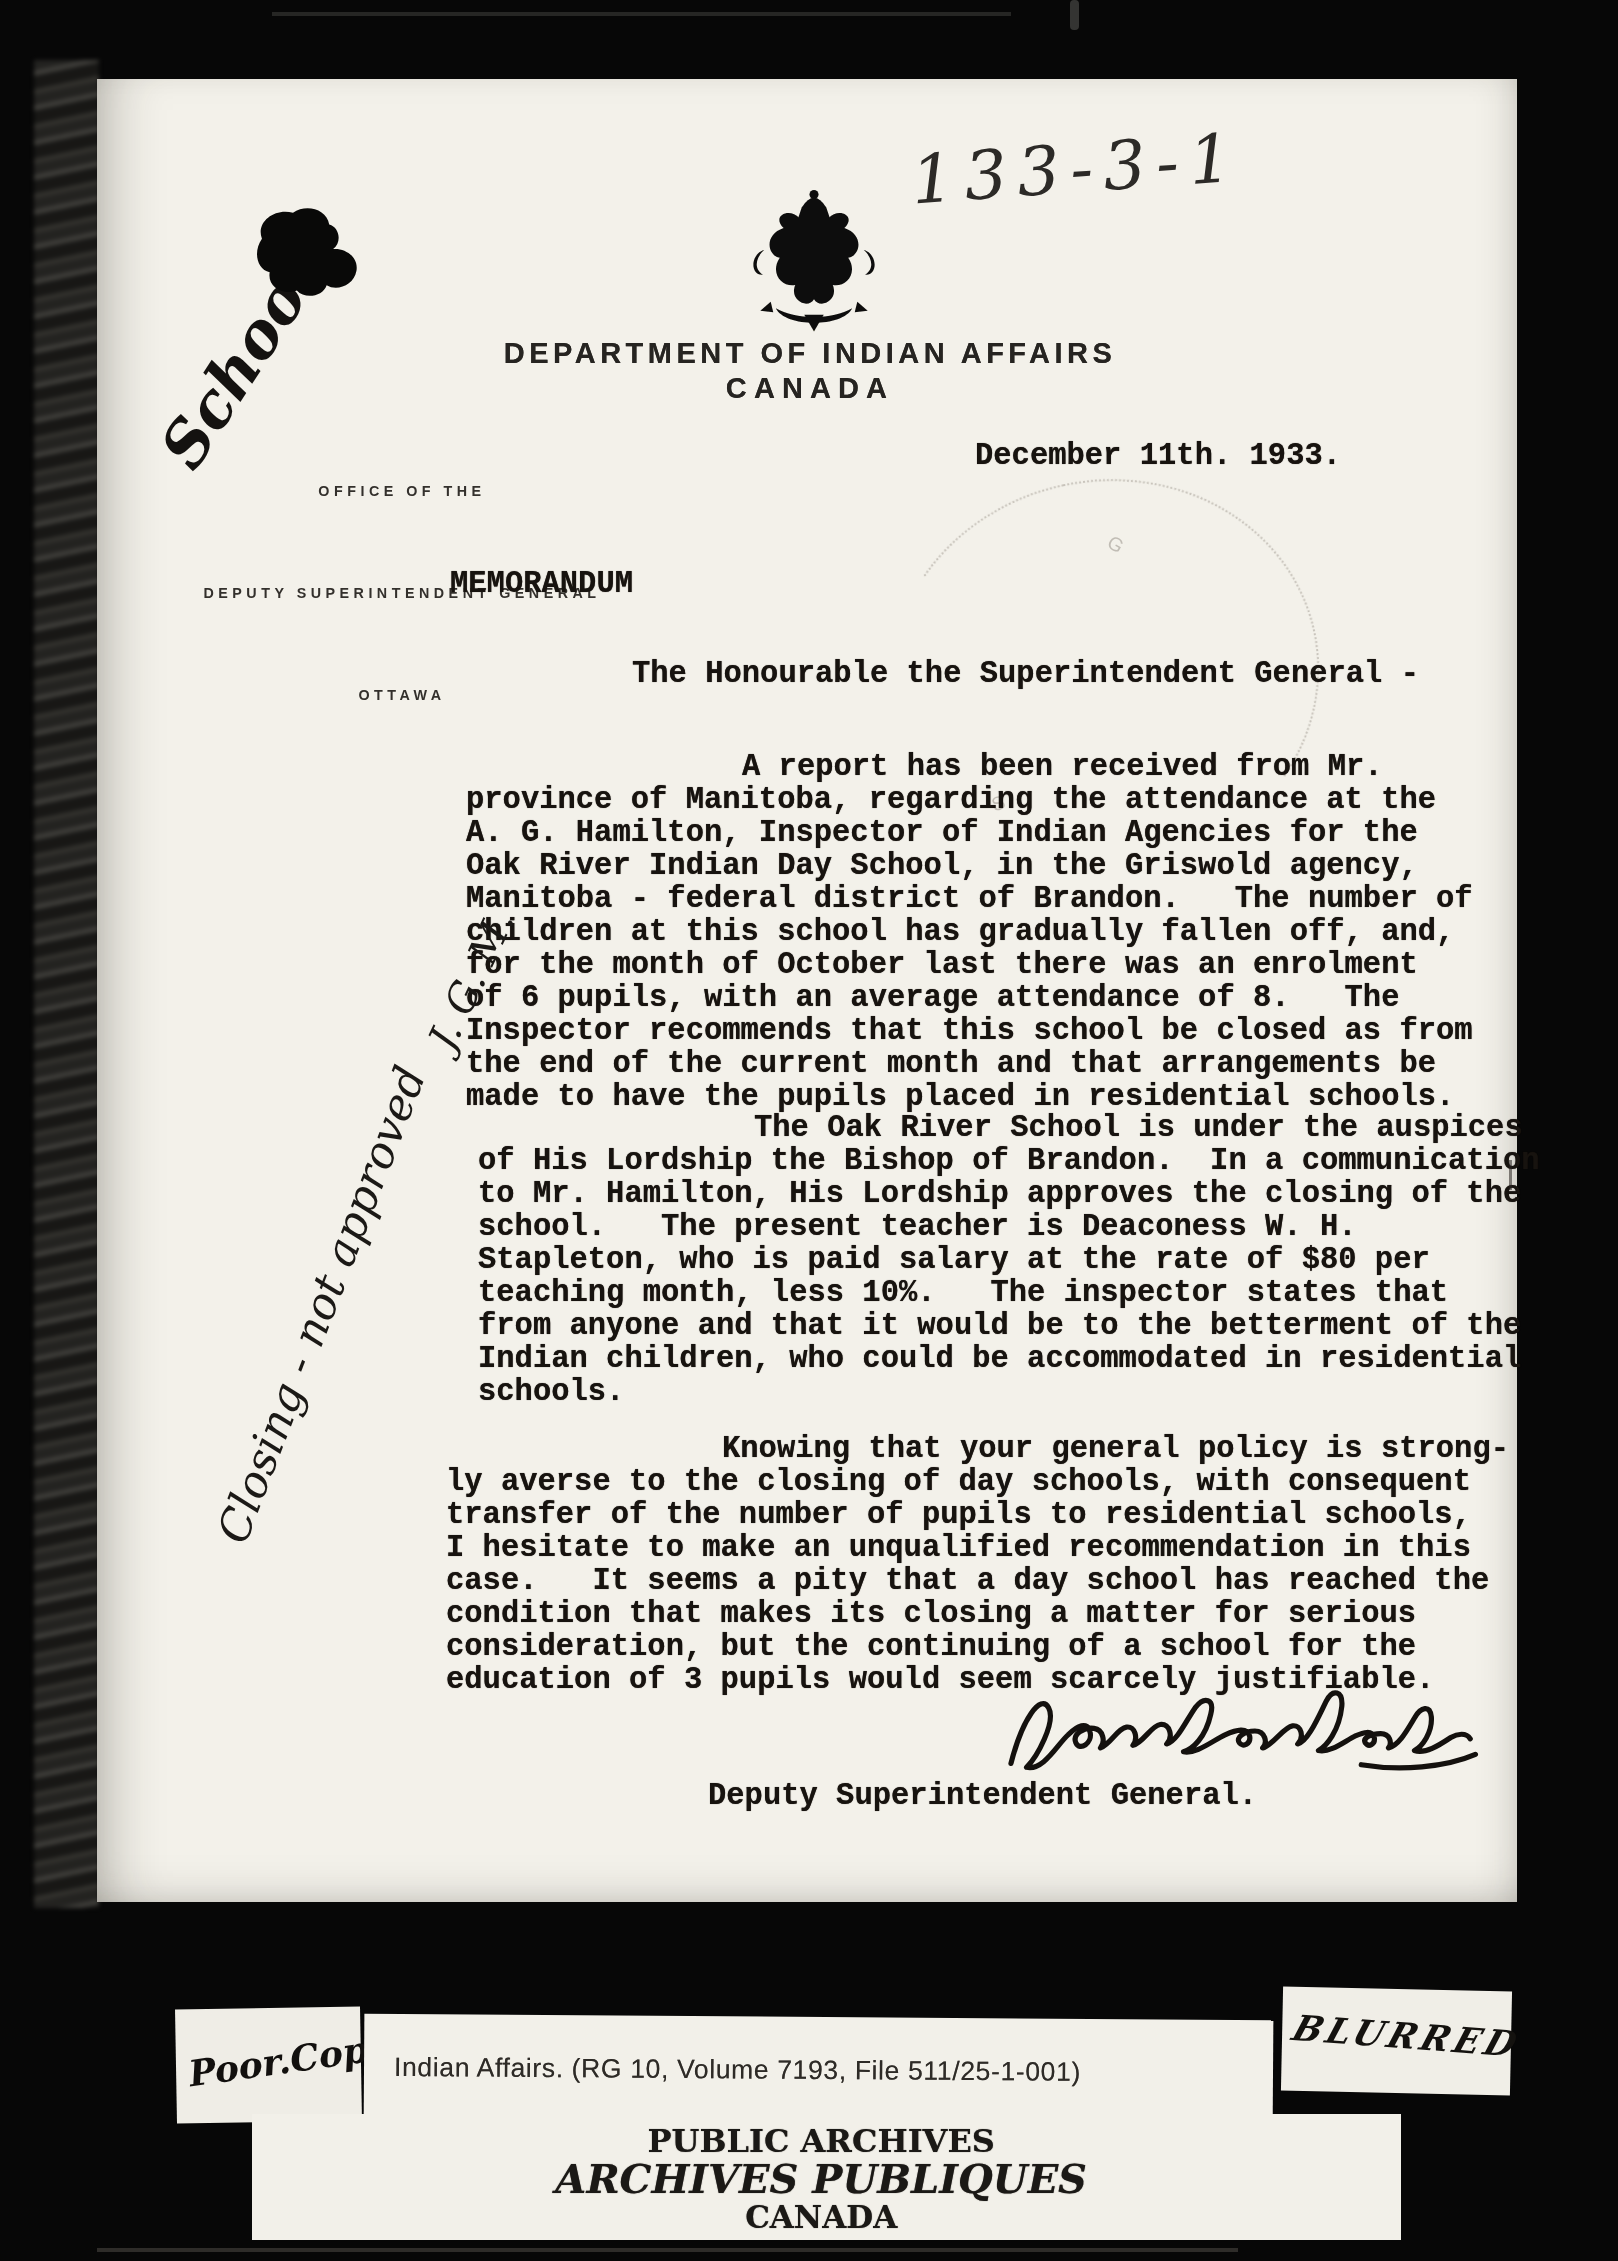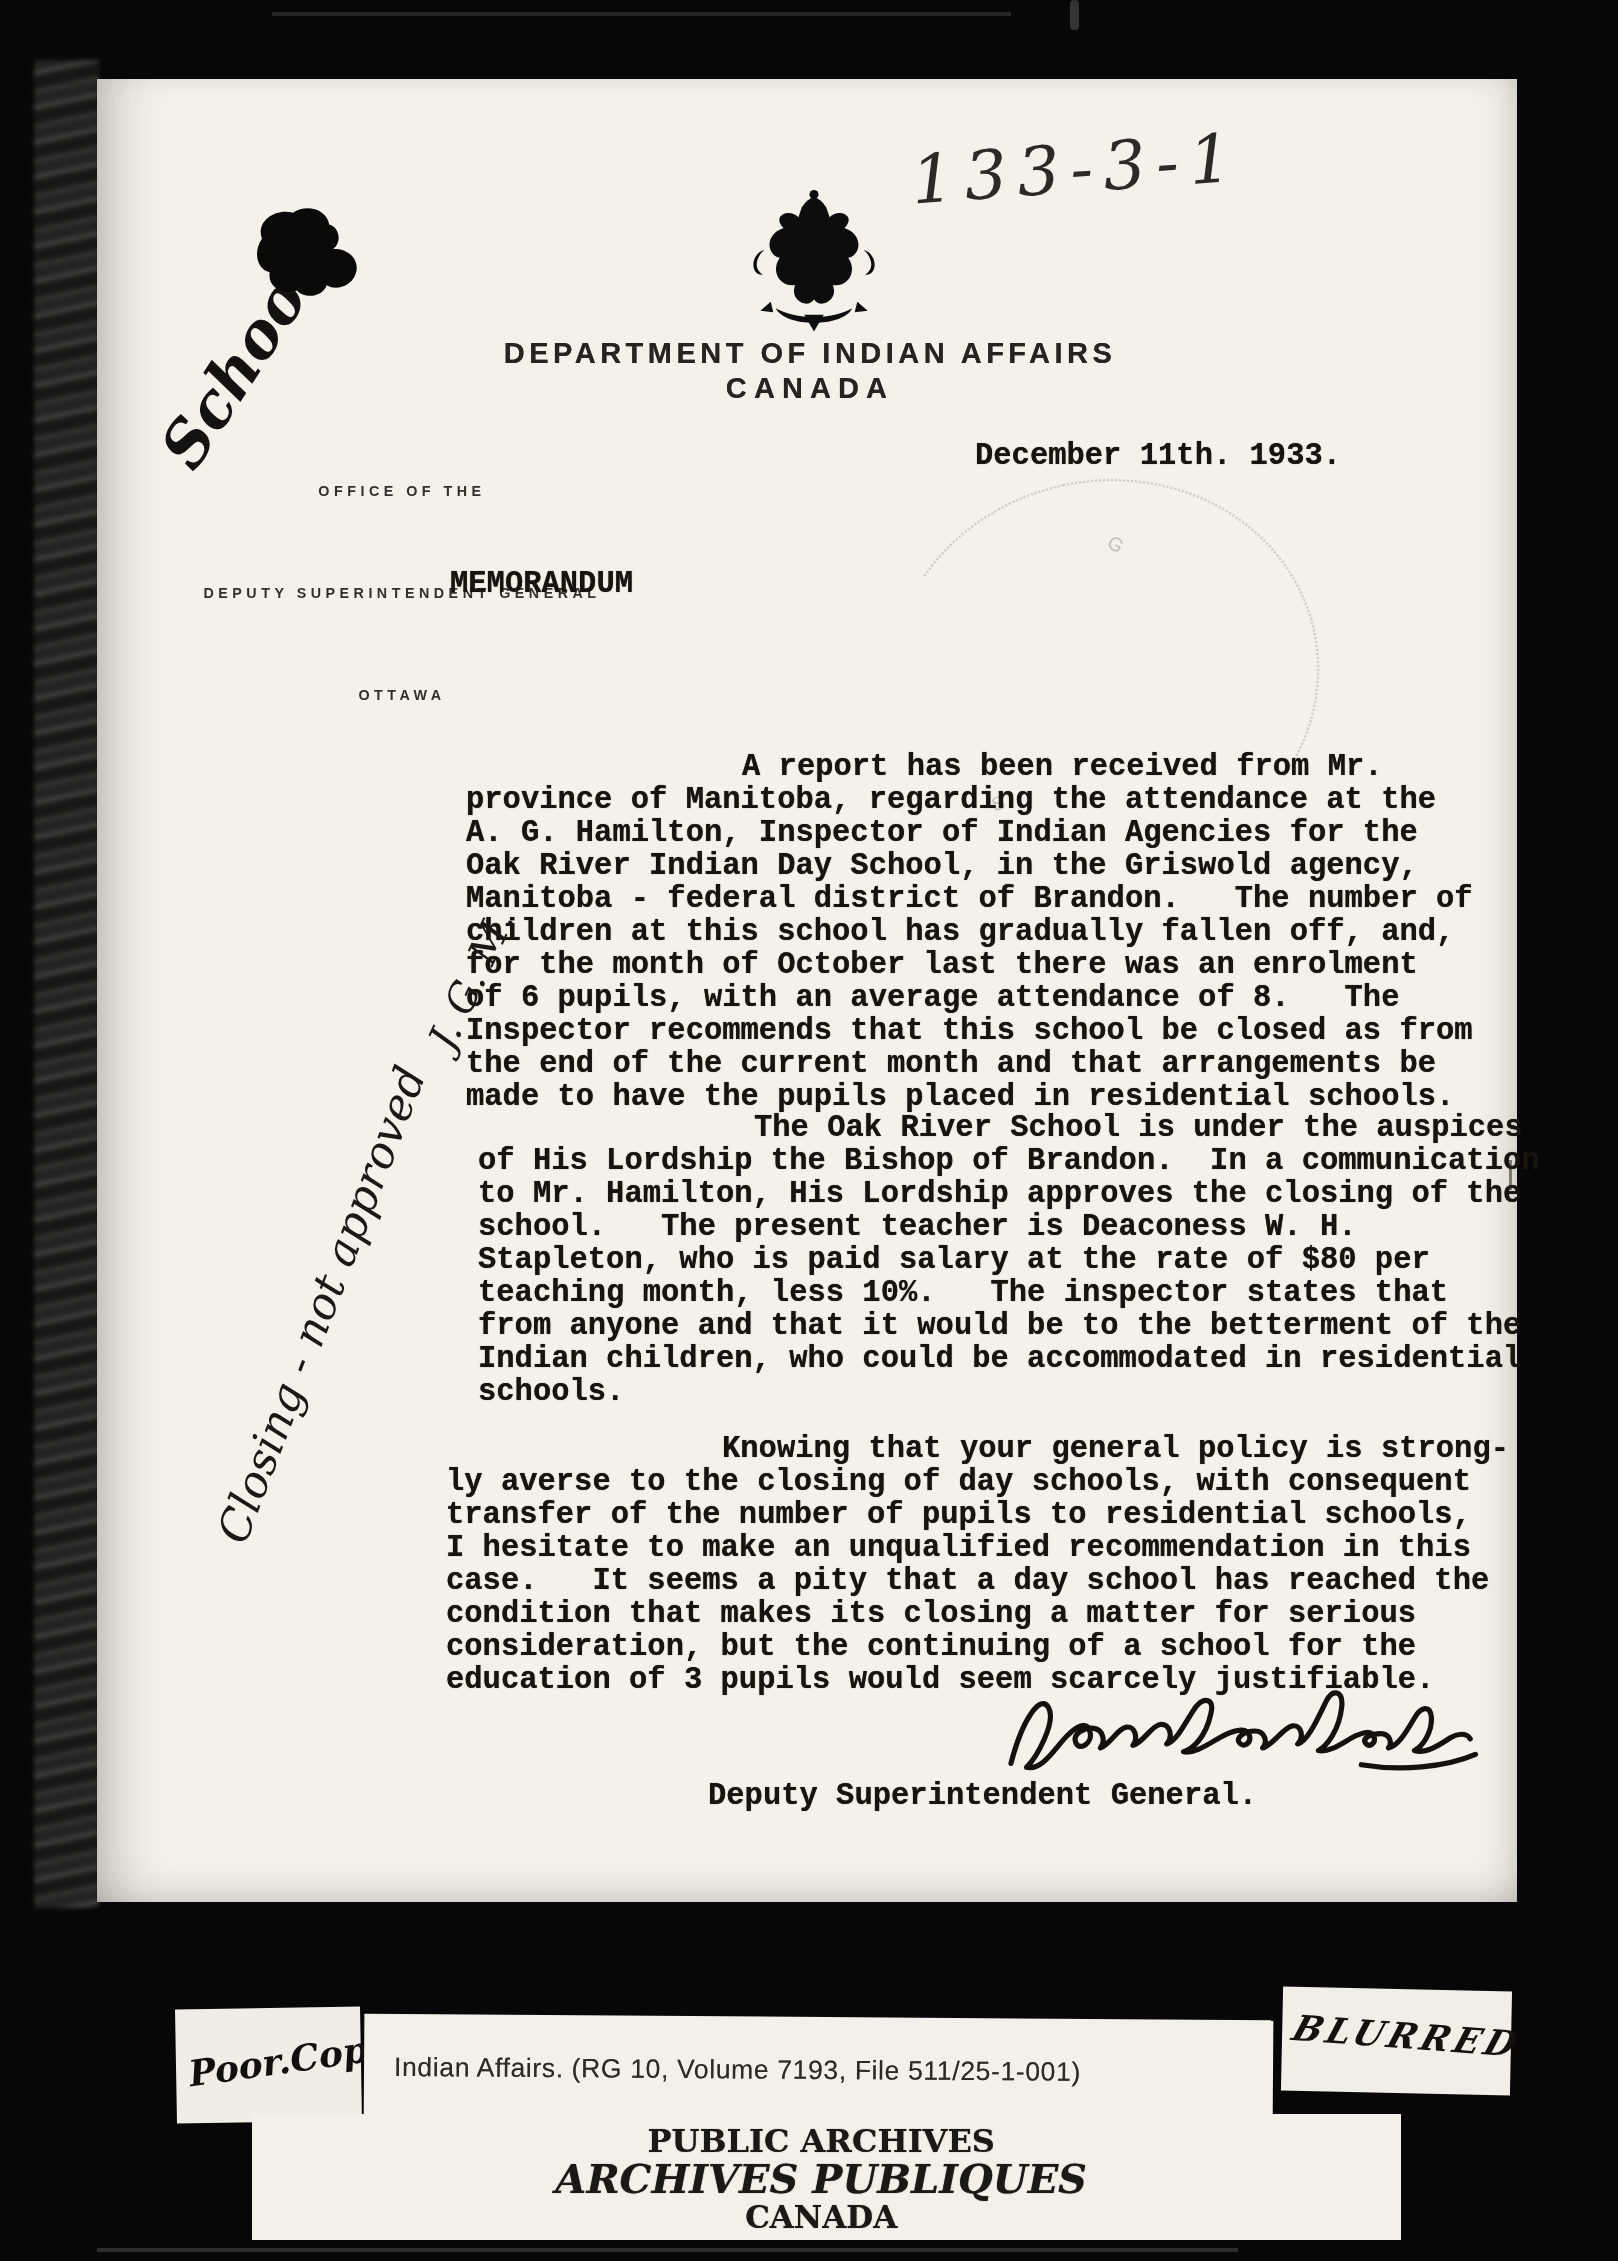--- a/index.html
+++ b/index.html
@@ -125,20 +125,21 @@
     </div>
 
     <div class="date-line typed">December 11th. 1933.</div>
 
     <div class="stamp-arc"></div>
     <span class="stamp-speck" style="left:1011px;top:454px;transform:rotate(30deg);">G</span>
     <span class="stamp-speck" style="left:895px;top:713px;transform:rotate(-20deg);">S</span>
 
     <div class="memo-heading typed">MEMORANDUM</div>
 
+    <div class="salutation typed">The Honourable the Superintendent General -</div>
 
     <div class="para para1 typed">
         <div class="tline">A report has been received from Mr.</div>
         <div class="tline">province of Manitoba, regarding the attendance at the</div>
         <div class="tline">A. G. Hamilton, Inspector of Indian Agencies for the</div>
         <div class="tline">Oak River Indian Day School, in the Griswold agency,</div>
         <div class="tline">Manitoba - federal district of Brandon.   The number of</div>
         <div class="tline">children at this school has gradually fallen off, and,</div>
         <div class="tline">for the month of October last there was an enrolment</div>
         <div class="tline">of 6 pupils, with an average attendance of 8.   The</div>

